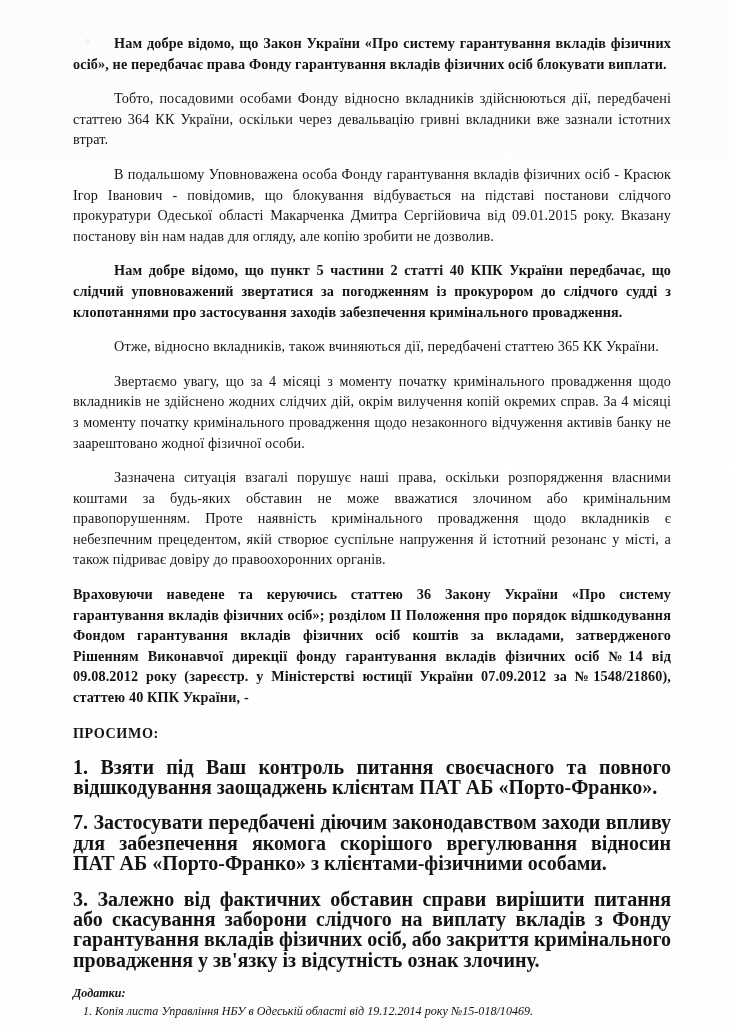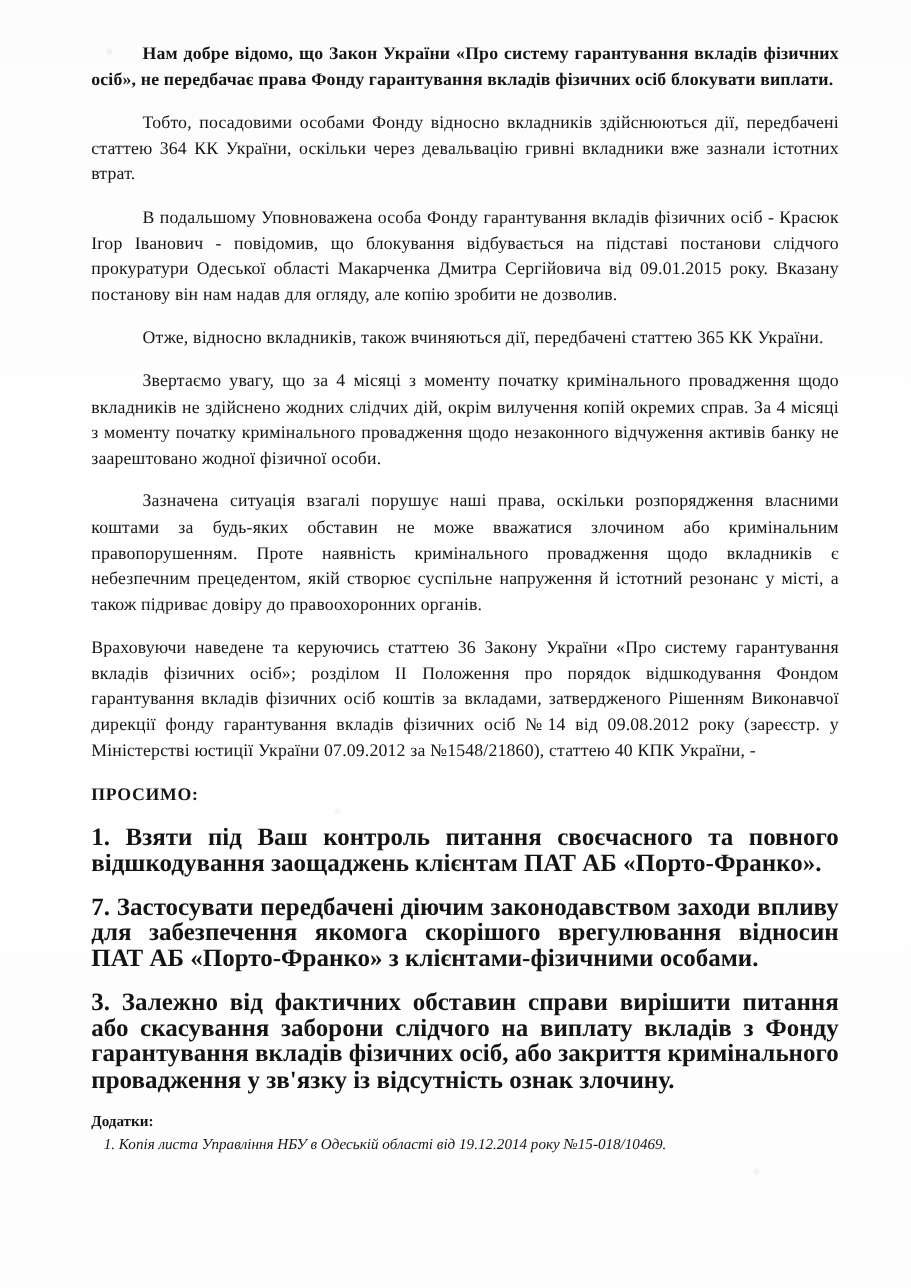--- a/index.html
+++ b/index.html
@@ -52,40 +52,42 @@
     letter-spacing: 0.01em;
   }
   p.para.bold {
     font-weight: bold;
   }
   p.para.noindent {
     text-indent: 0;
   }
   p.para.tight {
     margin-bottom: 13px;
+    font-weight: bold;
   }
   h2.center {
     margin: 17px 0 15px 0;
     text-align: left;
     font-size: 14.2px;
     font-weight: bold;
     letter-spacing: 0.04em;
   }
   p.request {
     margin: 0 0 15px 0;
     text-align: justify;
     text-indent: 0;
     font-weight: bold;
     font-size: 20px;
     line-height: 20.4px;
   }
   .attachments {
     margin-top: 9px;
   }
   .att-title {
+    font-style: italic;
     font-weight: bold;
     font-size: 12.1px;
     line-height: 17px;
     margin: 0 0 1px 0;
   }
   p.att-item {
     margin: 0;
     font-style: italic;
     font-size: 12.1px;
     line-height: 17.2px;
@@ -104,20 +106,21 @@
 <div id="page">
 
   <div id="content">
 
     <p class="para bold">Нам добре відомо, що Закон України «Про систему гарантування вкладів фізичних осіб», не передбачає права Фонду гарантування вкладів фізичних осіб блокувати виплати.</p>
 
     <p class="para">Тобто, посадовими особами Фонду відносно вкладників здійснюються дії, передбачені статтею 364 КК України, оскільки через девальвацію гривні вкладники вже зазнали істотних втрат.</p>
 
     <p class="para">В подальшому Уповноважена особа Фонду гарантування вкладів фізичних осіб - Красюк Ігор Іванович - повідомив, що блокування відбувається на підставі постанови слідчого прокуратури Одеської області Макарченка Дмитра Сергійовича від 09.01.2015 року. Вказану постанову він нам надав для огляду, але копію зробити не дозволив.</p>
 
+    <p class="para bold">Нам добре відомо, що пункт 5 частини 2 статті 40 КПК України передбачає, що слідчий уповноважений звертатися за погодженням із прокурором до слідчого судді з клопотаннями про застосування заходів забезпечення кримінального провадження.</p>
 
     <p class="para">Отже, відносно вкладників, також вчиняються дії, передбачені статтею 365 КК України.</p>
 
     <p class="para">Звертаємо увагу, що за 4 місяці з моменту початку кримінального провадження щодо вкладників не здійснено жодних слідчих дій, окрім вилучення копій окремих справ. За 4 місяці з моменту початку кримінального провадження щодо незаконного відчуження активів банку не заарештовано жодної фізичної особи.</p>
 
     <p class="para">Зазначена ситуація взагалі порушує наші права, оскільки розпорядження власними коштами за будь-яких обставин не може вважатися злочином або кримінальним правопорушенням. Проте наявність кримінального провадження щодо вкладників є небезпечним прецедентом, якій створює суспільне напруження й істотний резонанс у місті, а також підриває довіру до правоохоронних органів.</p>
 
     <p class="para noindent tight">Враховуючи наведене та керуючись статтею 36 Закону України «Про систему гарантування вкладів фізичних осіб»; розділом ІІ Положення про порядок відшкодування Фондом гарантування вкладів фізичних осіб коштів за вкладами, затвердженого Рішенням Виконавчої дирекції фонду гарантування вкладів фізичних осіб №14 від 09.08.2012 року (зареєстр. у Міністерстві юстиції України 07.09.2012 за №1548/21860), статтею 40 КПК України, -</p>
 
     <h2 class="center">ПРОСИМО:</h2>

